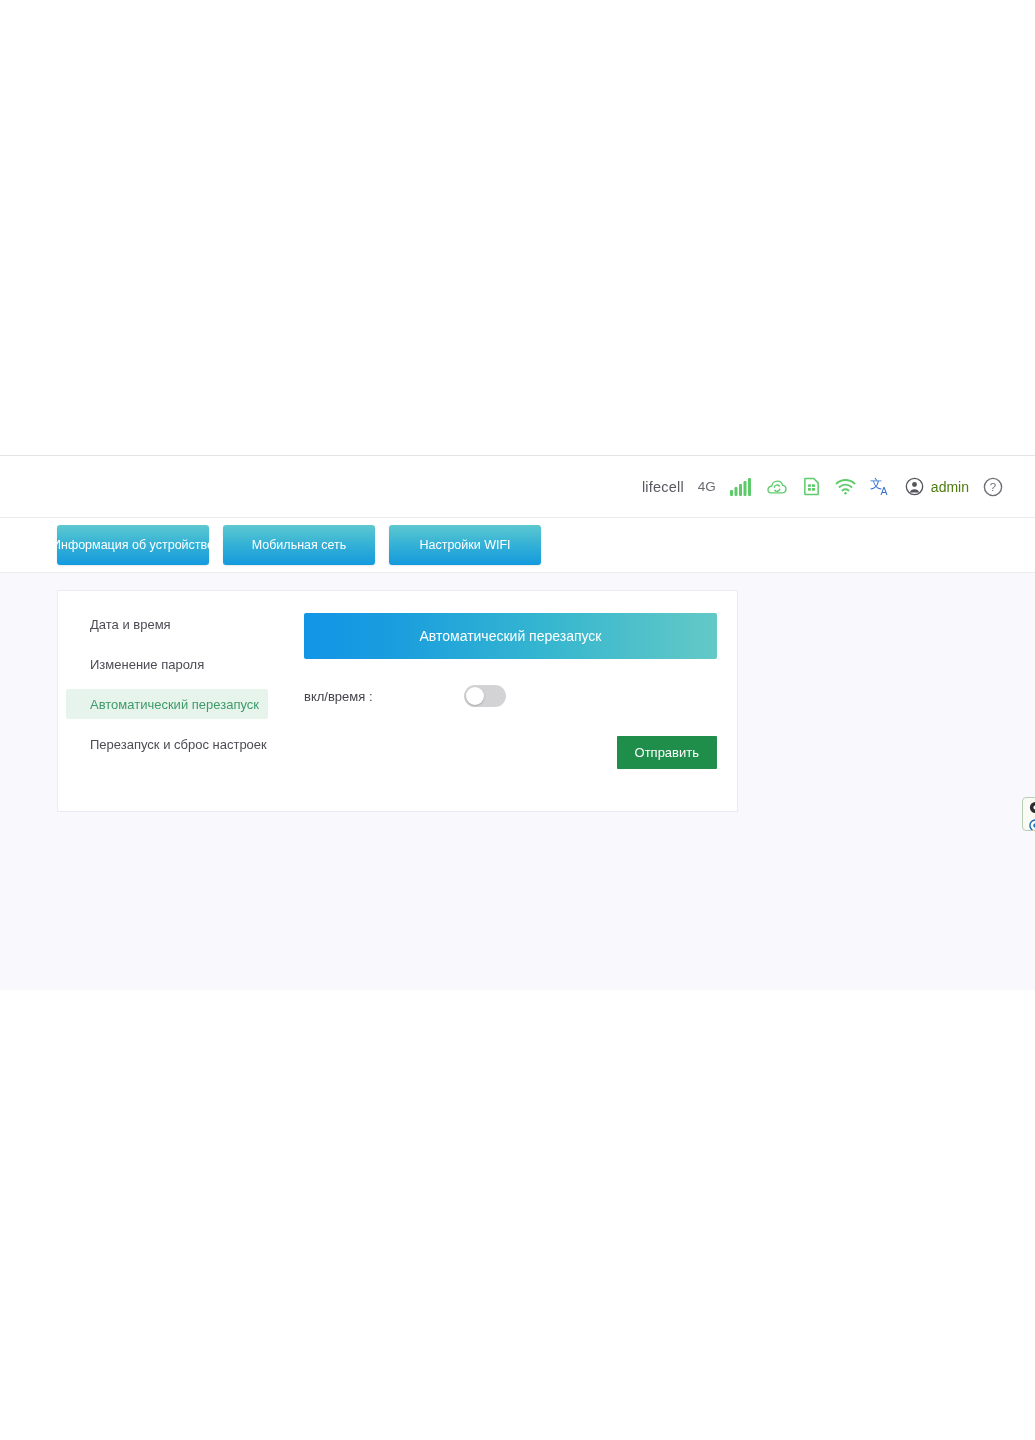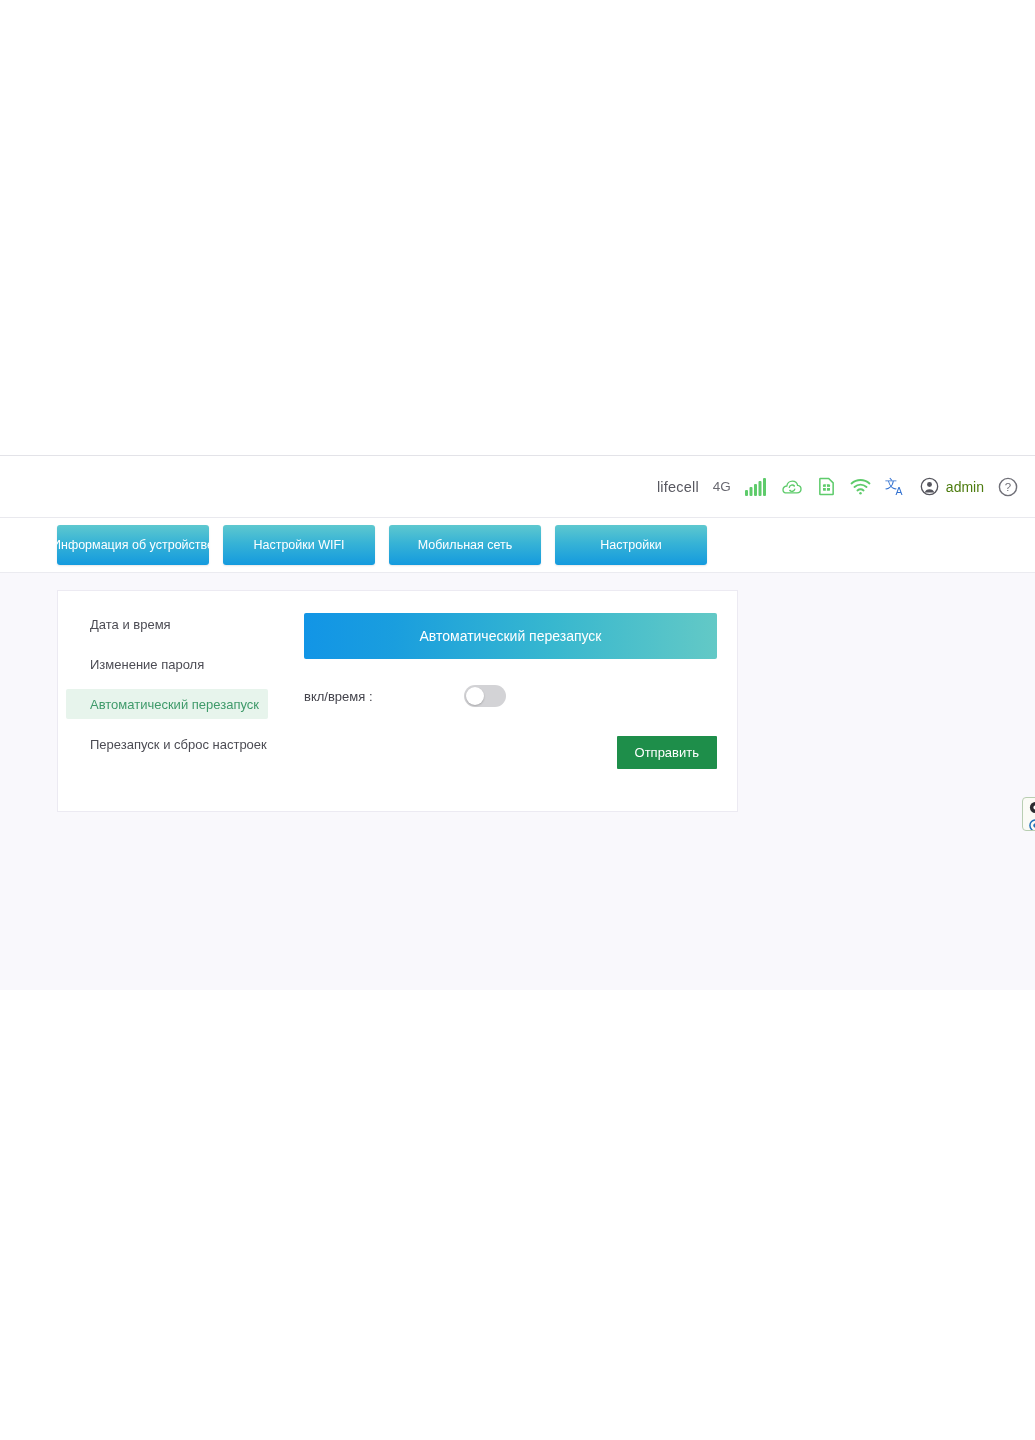--- a/index.html
+++ b/index.html
@@ -30,21 +30,21 @@
 
   
   .statusbar {
     position: relative;
     height: 62px;
     background: #ffffff;
     border-bottom: 1px solid #e9e9ee;
     display: flex;
     align-items: center;
     justify-content: flex-end;
-    padding-right: 17px;
+    padding-right: 32px;
     box-sizing: border-box;
   }
   .status-items {
     display: flex;
     align-items: center;
     gap: 14px;
   }
   .carrier {
     font-size: 14.5px;
     color: #585860;
@@ -296,23 +296,22 @@
             <circle cx="10" cy="10" r="8.6" fill="none" stroke="#6f6f77" stroke-width="1.4"></circle>
             <text x="10" y="14.3" text-anchor="middle" font-family="'Liberation Sans', sans-serif" font-size="11.5" fill="#6f6f77">?</text>
           </svg>
         </span>
 
       </div>
     </div>
 
     <div class="tabstrip">
       <div class="tab">Информация об устройстве</div>
+      <div class="tab">Мобильная сеть</div>
       <div class="tab">Настройки WIFI</div>
-      <div class="tab">Мобильная сеть</div>
-      <div class="tab">Настройки</div>
     </div>
 
   </div>
 
   <div class="card">
     <div class="card-inner">
 
       <nav class="side">
         <div class="side-item">Дата и время</div>
         <div class="side-item">Изменение пароля</div>

